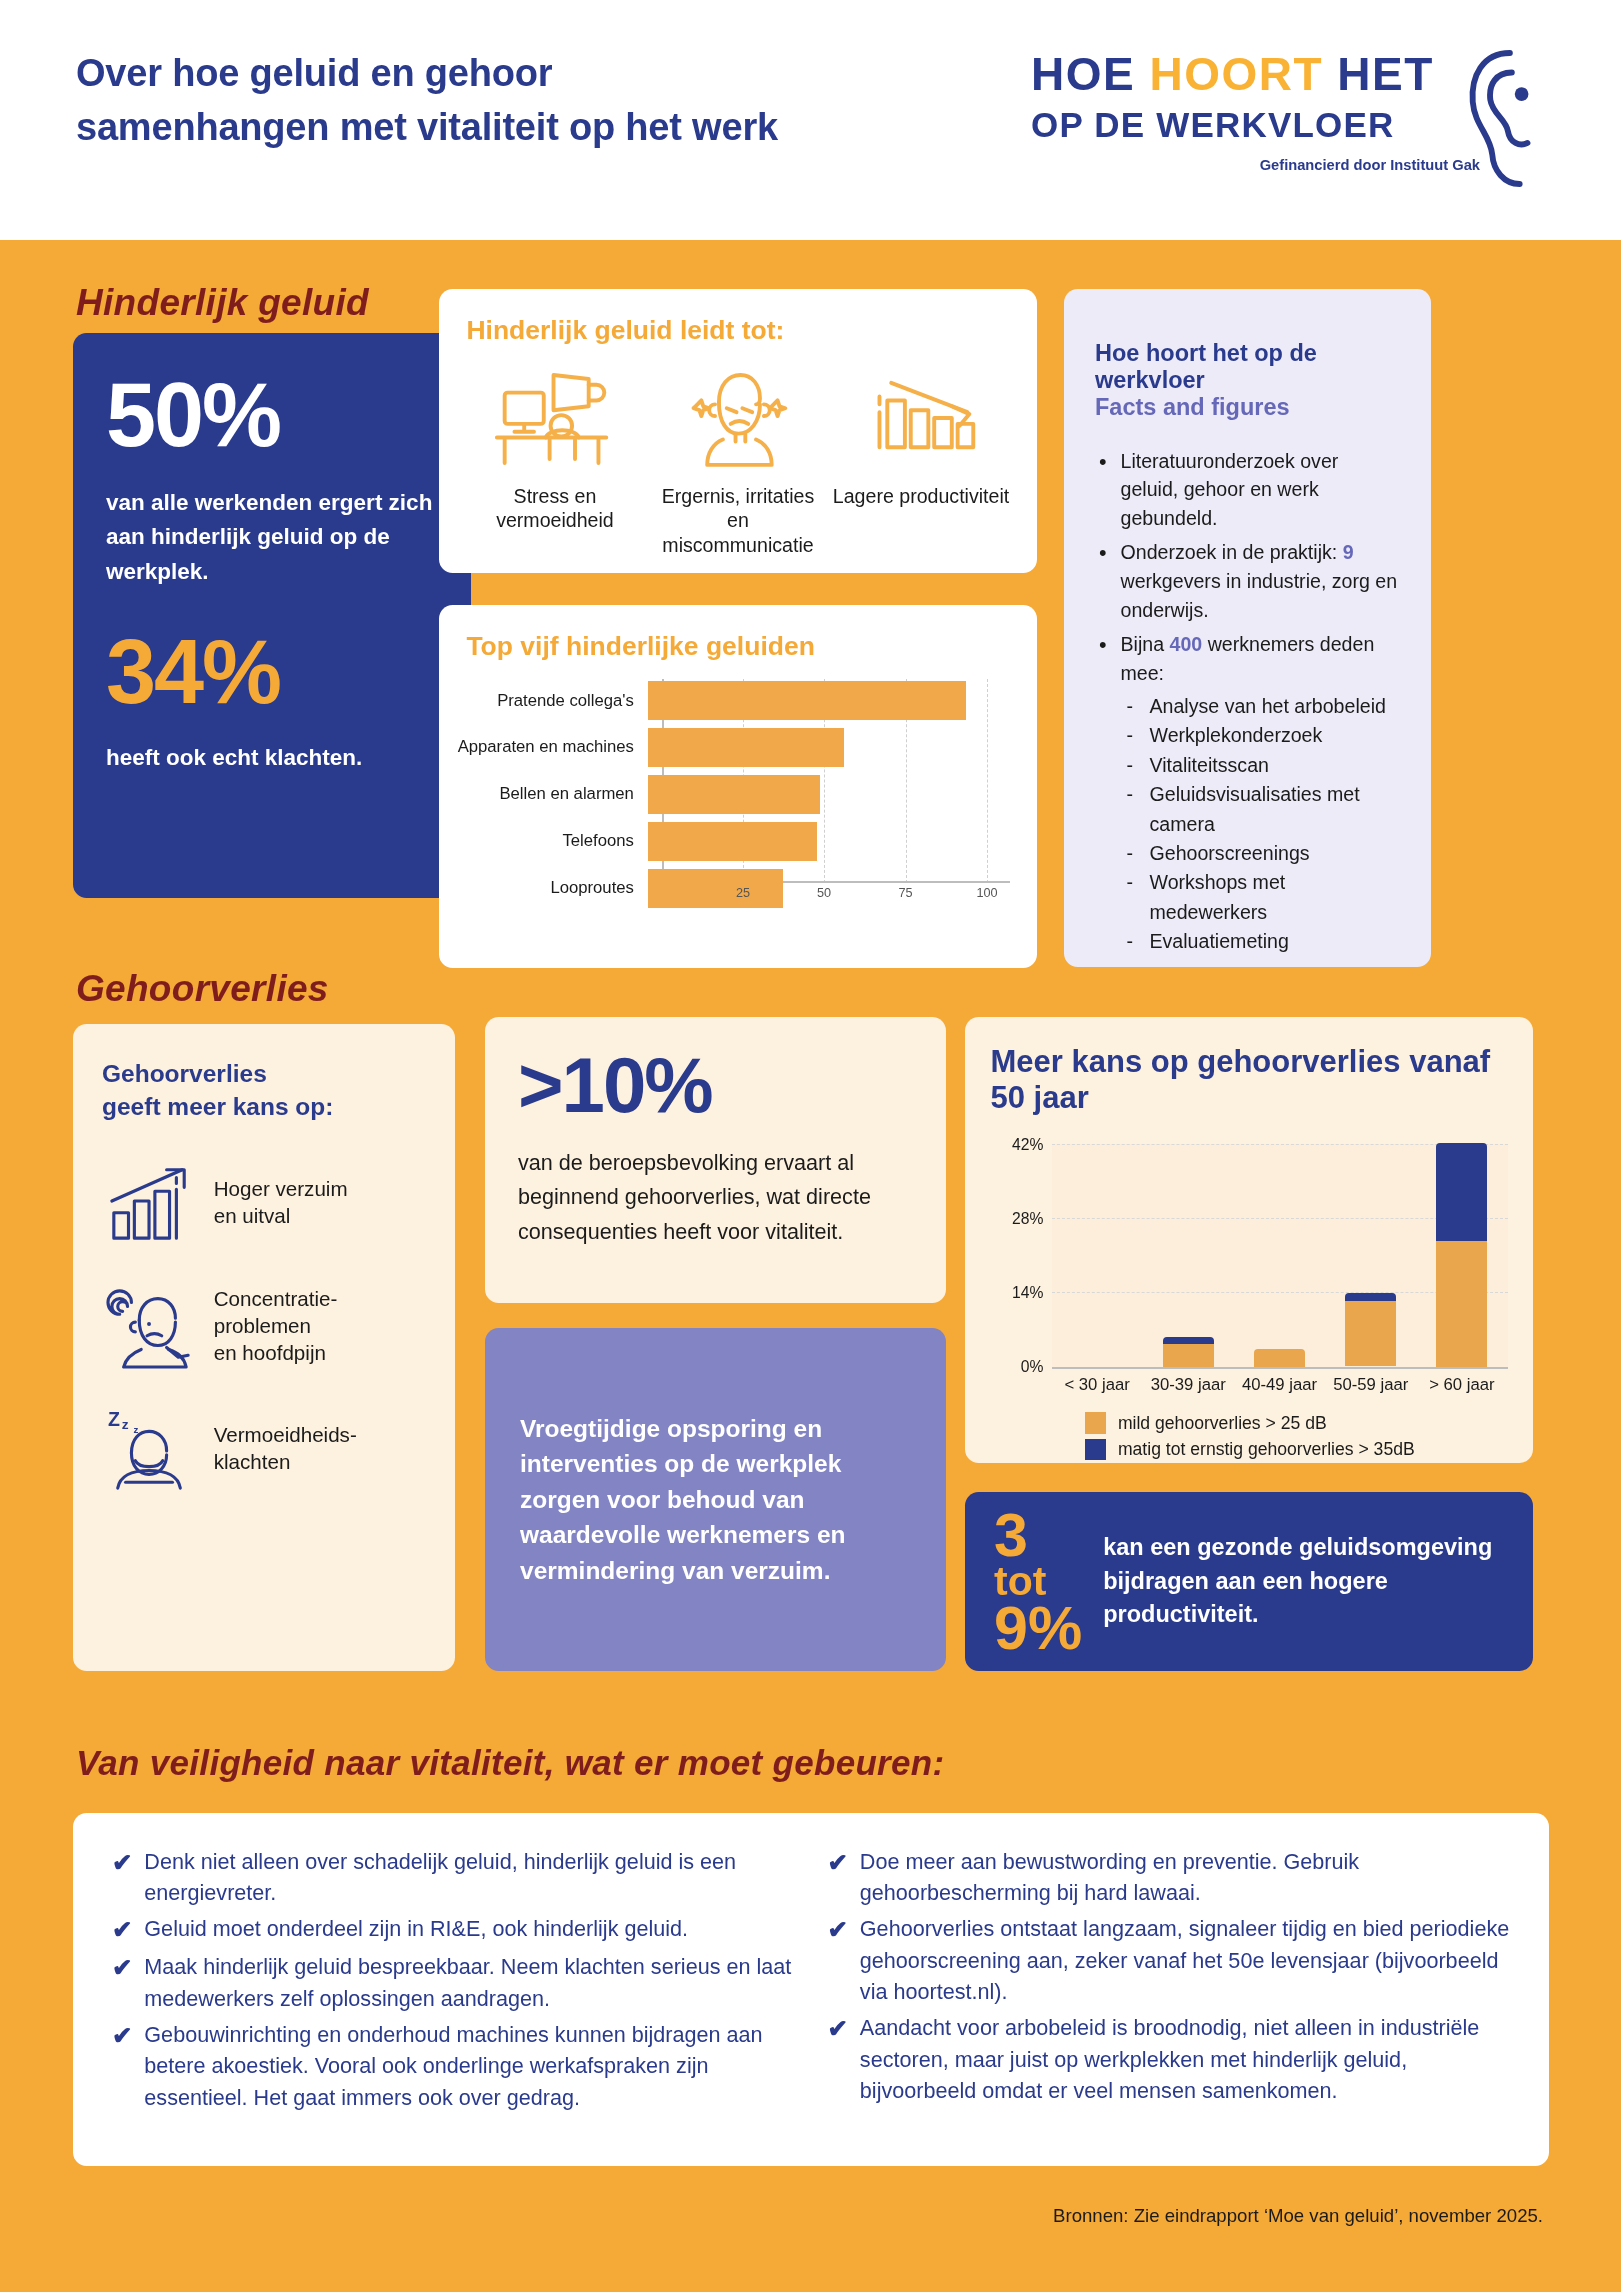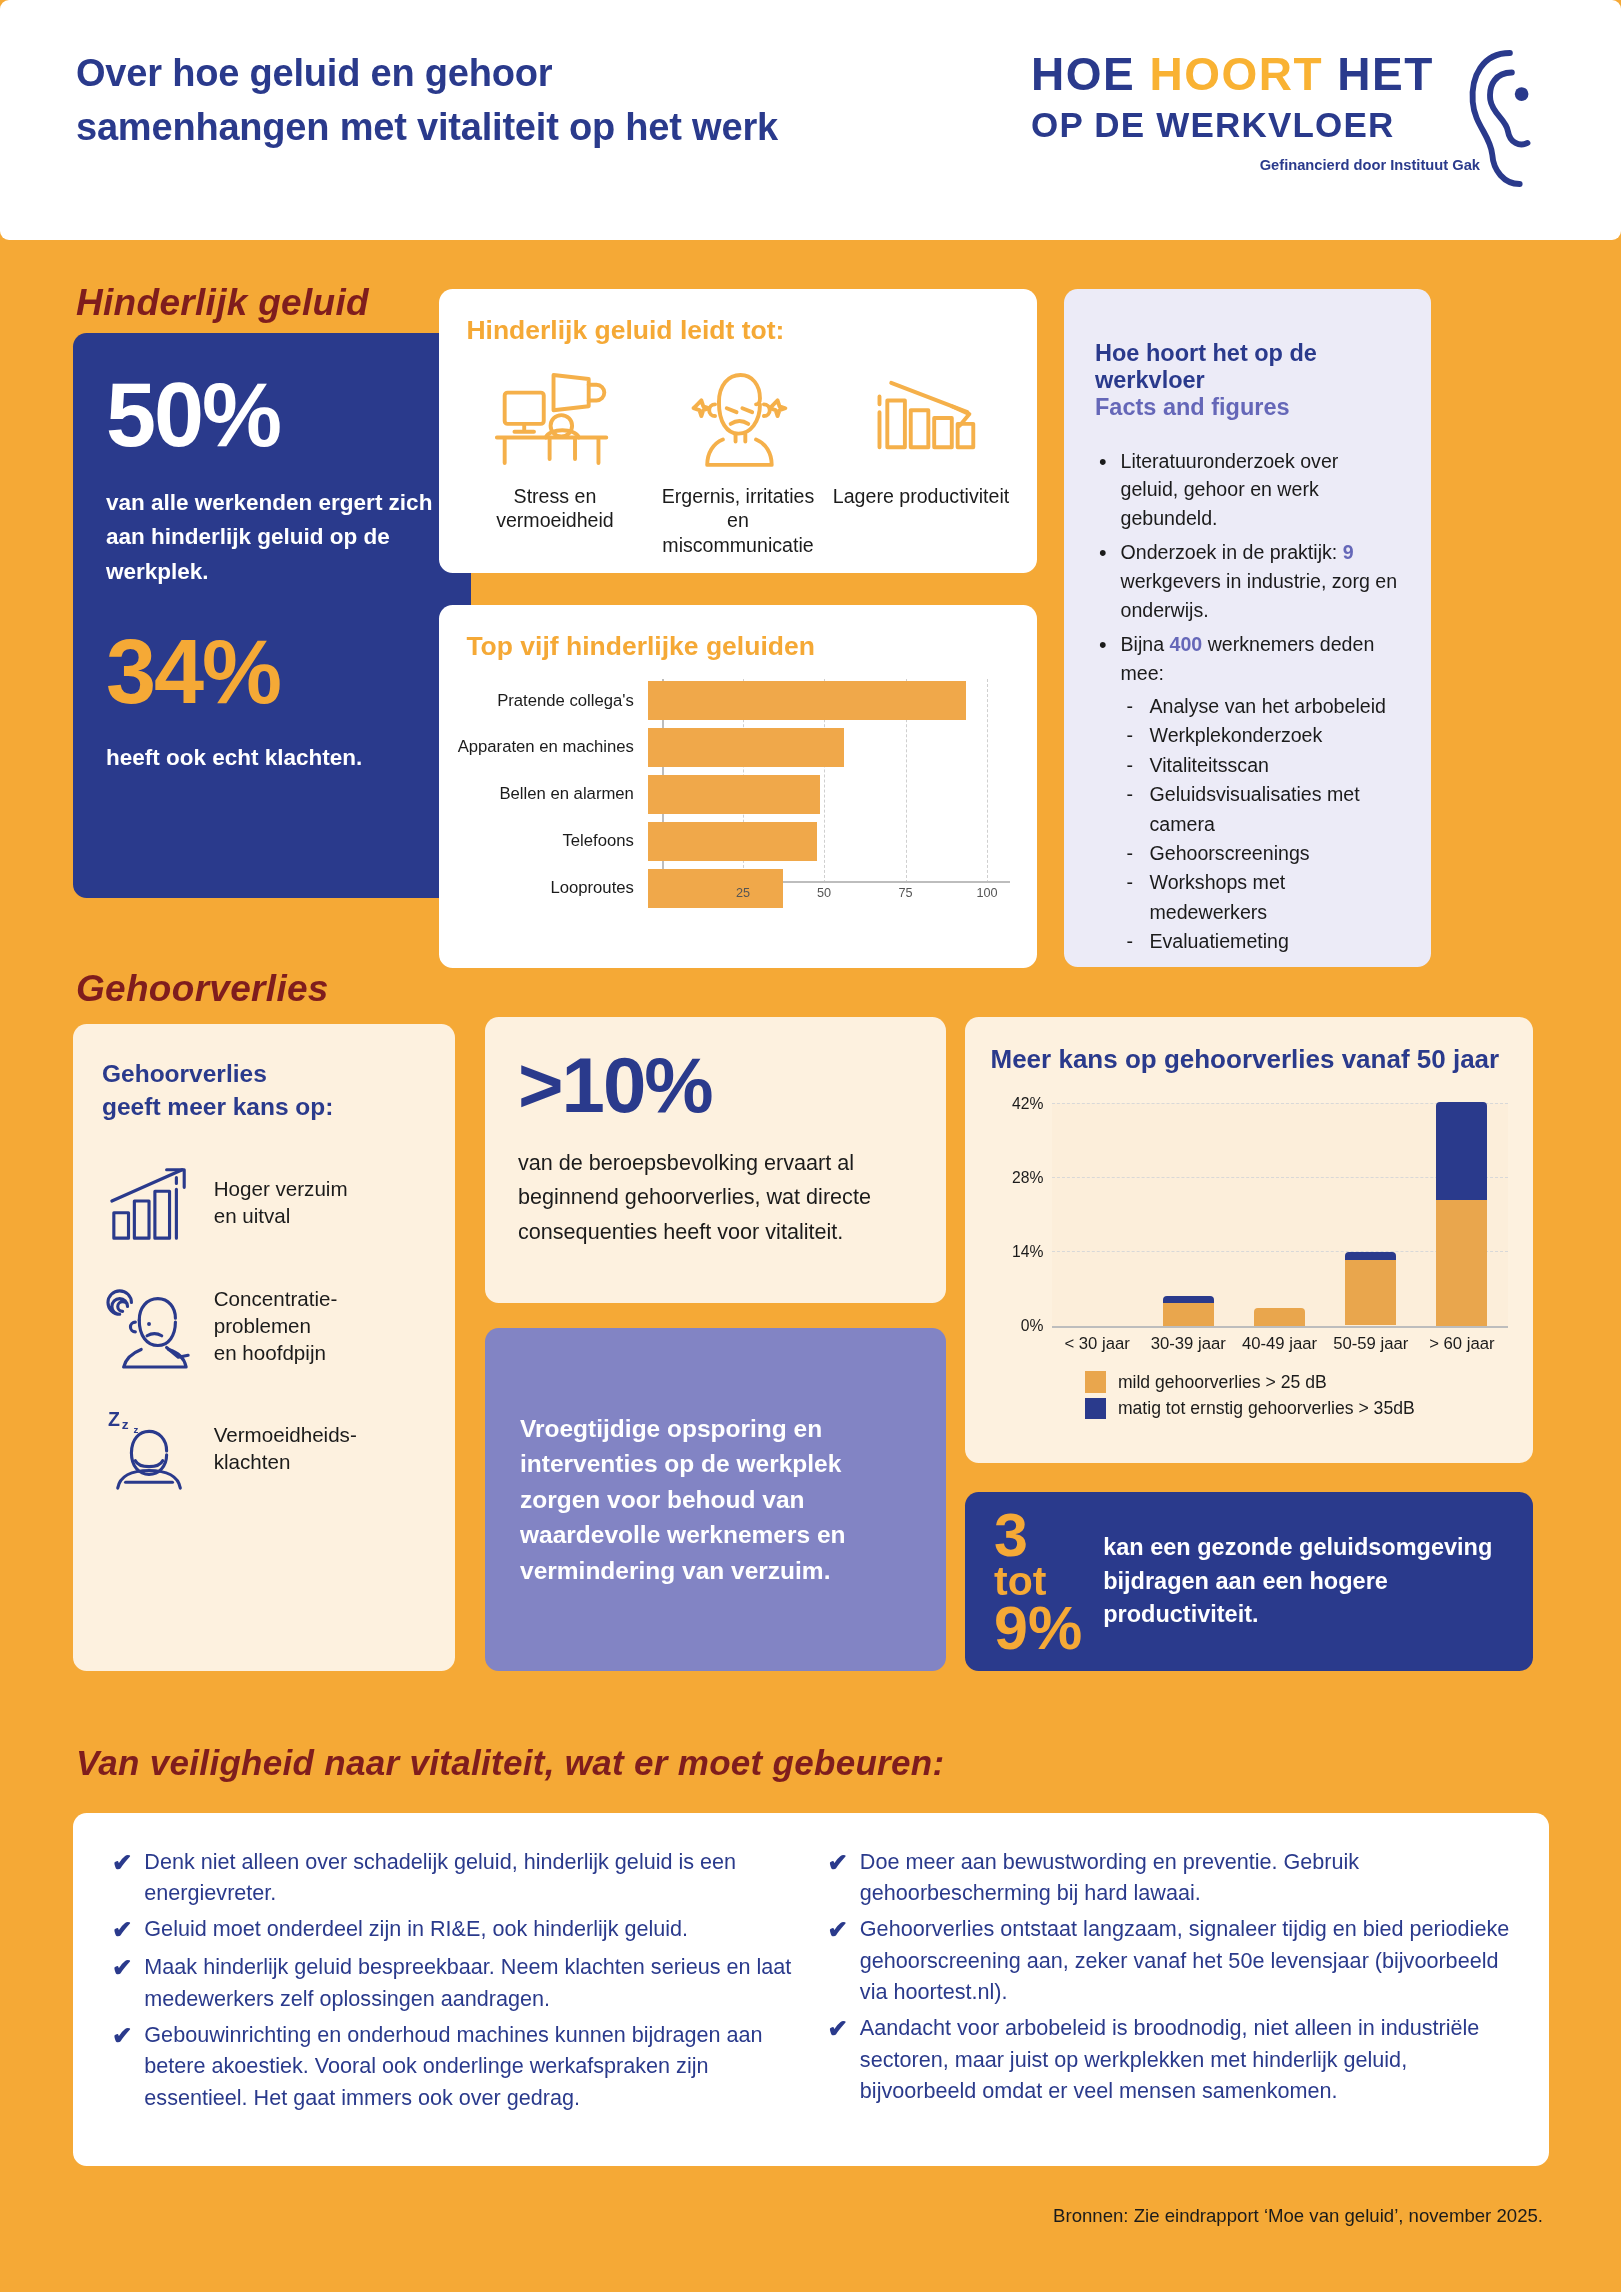--- a/index.html
+++ b/index.html
@@ -8,21 +8,20 @@
     width: 1621px; height: 2293px;
     font-family: "Liberation Sans", sans-serif;
     position: relative; overflow: hidden;
   }
   .page { width: 1621px; height: 2293px; position: relative; background: #F5A936; }
 
   
   .header {
     position: absolute; left: 0; top: 0; width: 1621px; height: 240px;
     background: #ffffff;
-    border-radius: 9px;
   }
   .hdr-title {
     position: absolute; left: 76px; top: 47px; width: 882px;
     font-size: 38px; font-weight: bold; line-height: 1.42;
     color: #2A3A8C; letter-spacing: -0.2px;
   }
   .logo { position: absolute; right: 80px; top: 51px; width: 510px; height: 142px; }
   .logo-l1 { font-size: 46px; font-weight: 900; letter-spacing: 1.5px; line-height: 1; white-space: nowrap; }
   .logo-l1 .blue { color: #2A3A8C; }
   .logo-l1 .orange { color: #F9B233; }
@@ -93,21 +92,21 @@
 
   #ten-card { left: 485px; top: 1017px; width: 461px; height: 286px; padding: 29px 33px; }
   .ten-big { font-size: 78px; font-weight: 900; color: #2A3A8C; letter-spacing: -2px; line-height: 1; }
   .ten-txt { font-size: 21.6px; color: #1B1B1B; line-height: 1.6; margin-top: 21.6px; }
 
   #vroeg-card { left: 485px; top: 1328px; width: 461px; height: 343px; padding: 39px 35px; }
   .vroeg-txt { color: #ffffff; font-size: 24.5px; font-weight: bold; line-height: 1.45; }
 
   
   #sb-card { left: 965px; top: 1017px; width: 568px; height: 446px; padding: 27.4px 25.5px 19.6px 25.5px; }
-  .sb-title { color: #2A3A8C; font-size: 26px; font-weight: bold; }
+  .sb-title { color: #2A3A8C; font-size: 31px; font-weight: bold; }
   .sb-plot { position: relative; margin-top: 27.4px; margin-left: 61px; height: 225px; border-bottom: 2px solid #BDBDBD; background: #FCEEDA; }
   .sb-plot .g { position: absolute; left: 0; right: 0; border-top: 1px dashed #D8D8D8; }
   .ylab { position: absolute; left: -61px; font-size: 15.7px; color: #1B1B1B; transform: translateY(-50%); width: 53px; text-align: right; }
   .sb-bars { position: absolute; left: 0; right: 0; bottom: 0; top: 0; display: flex; }
   .sb-col { flex: 1; display: flex; align-items: flex-end; justify-content: center; }
   .sb-stack { width: 51px; position: relative; border-radius: 3.9px 3.9px 0 0; overflow: hidden; }
   .sb-blue { background: #2A3A8C; }
   .sb-orange { background: #E9A64D; }
   .sb-xlabs { display: flex; margin-left: 61px; margin-top: 5.9px; }
   .sb-xlabs div { flex: 1; text-align: center; font-size: 16.7px; color: #1B1B1B; }

